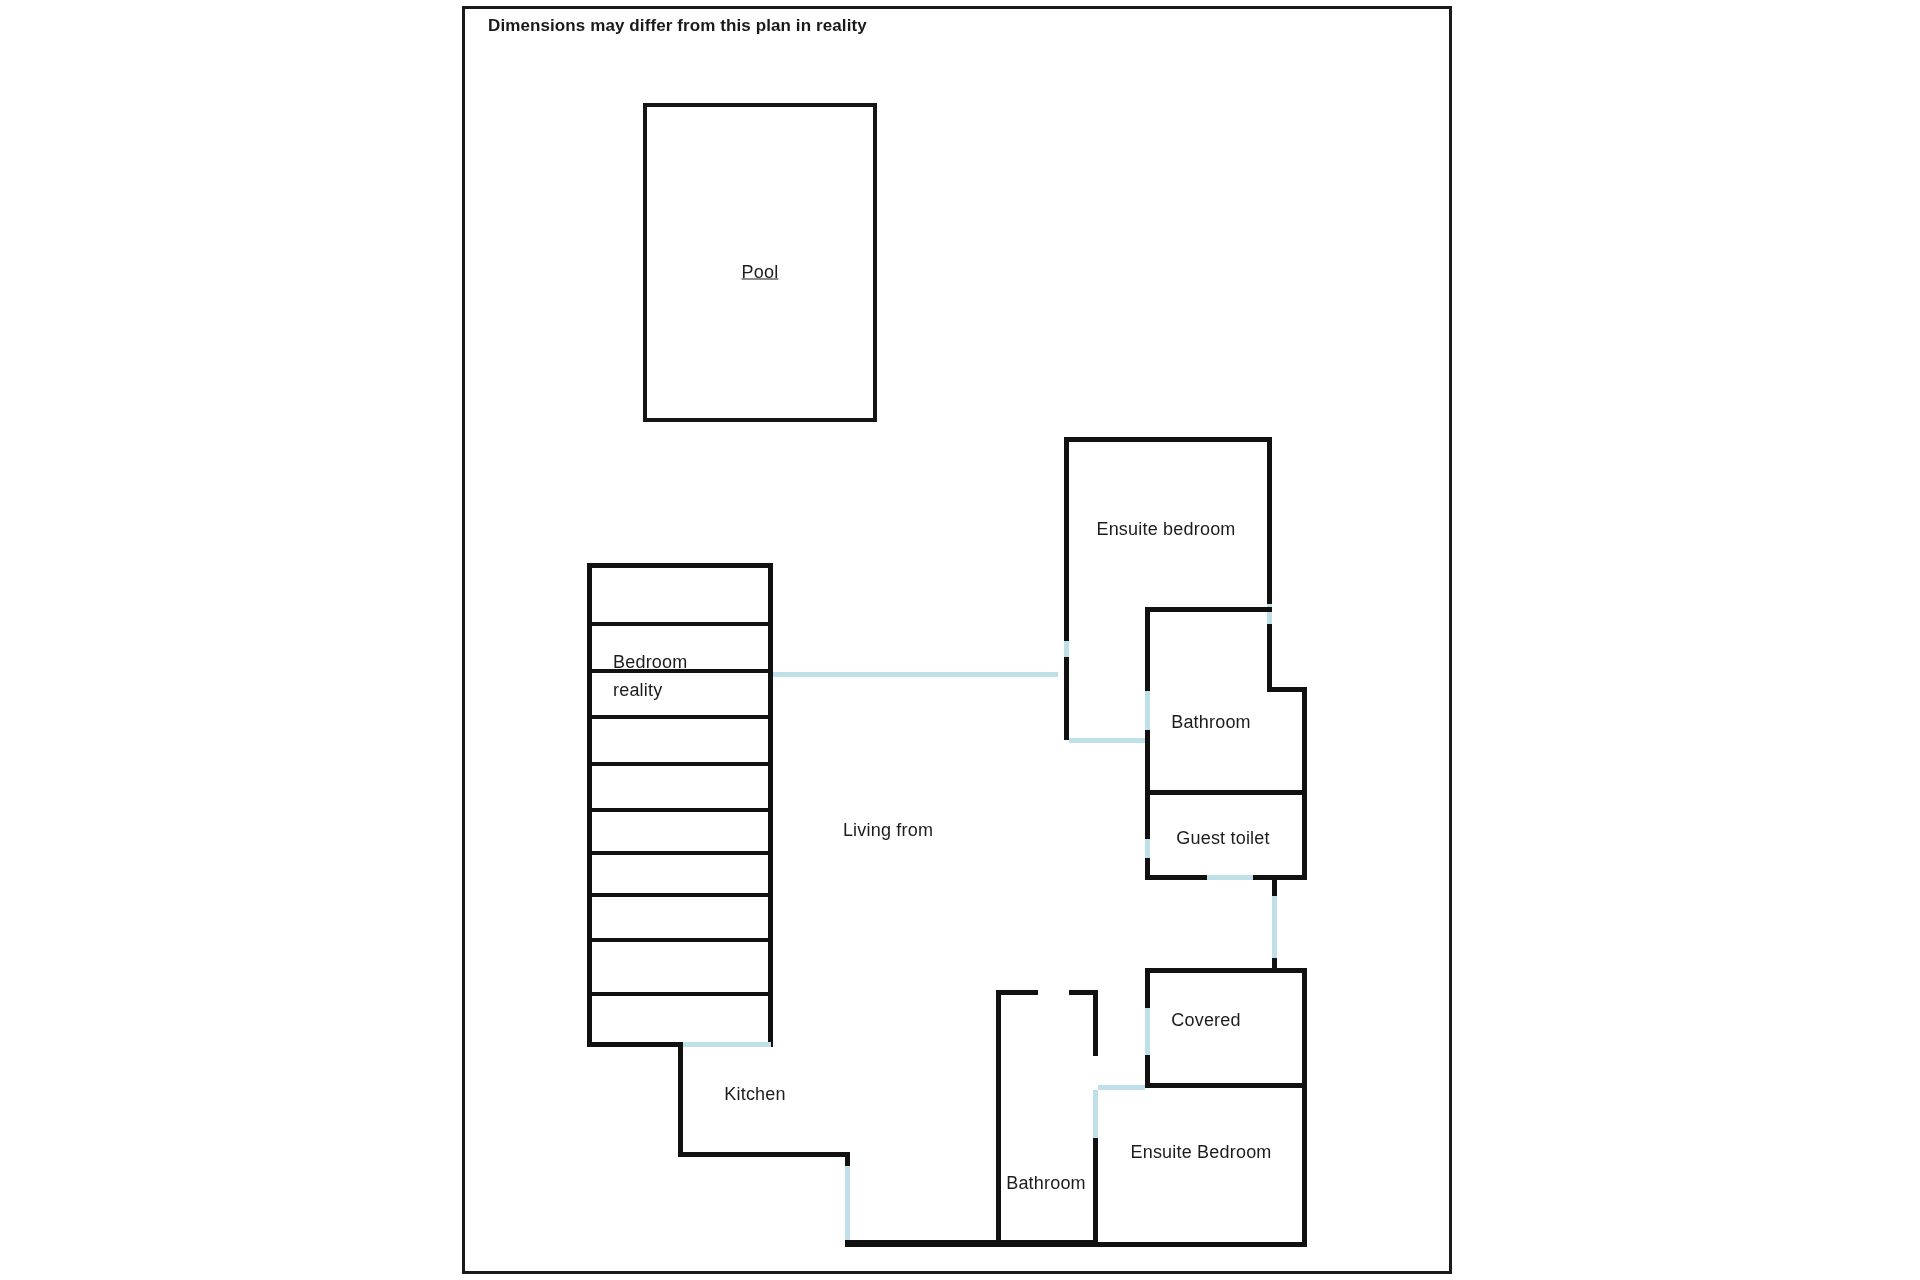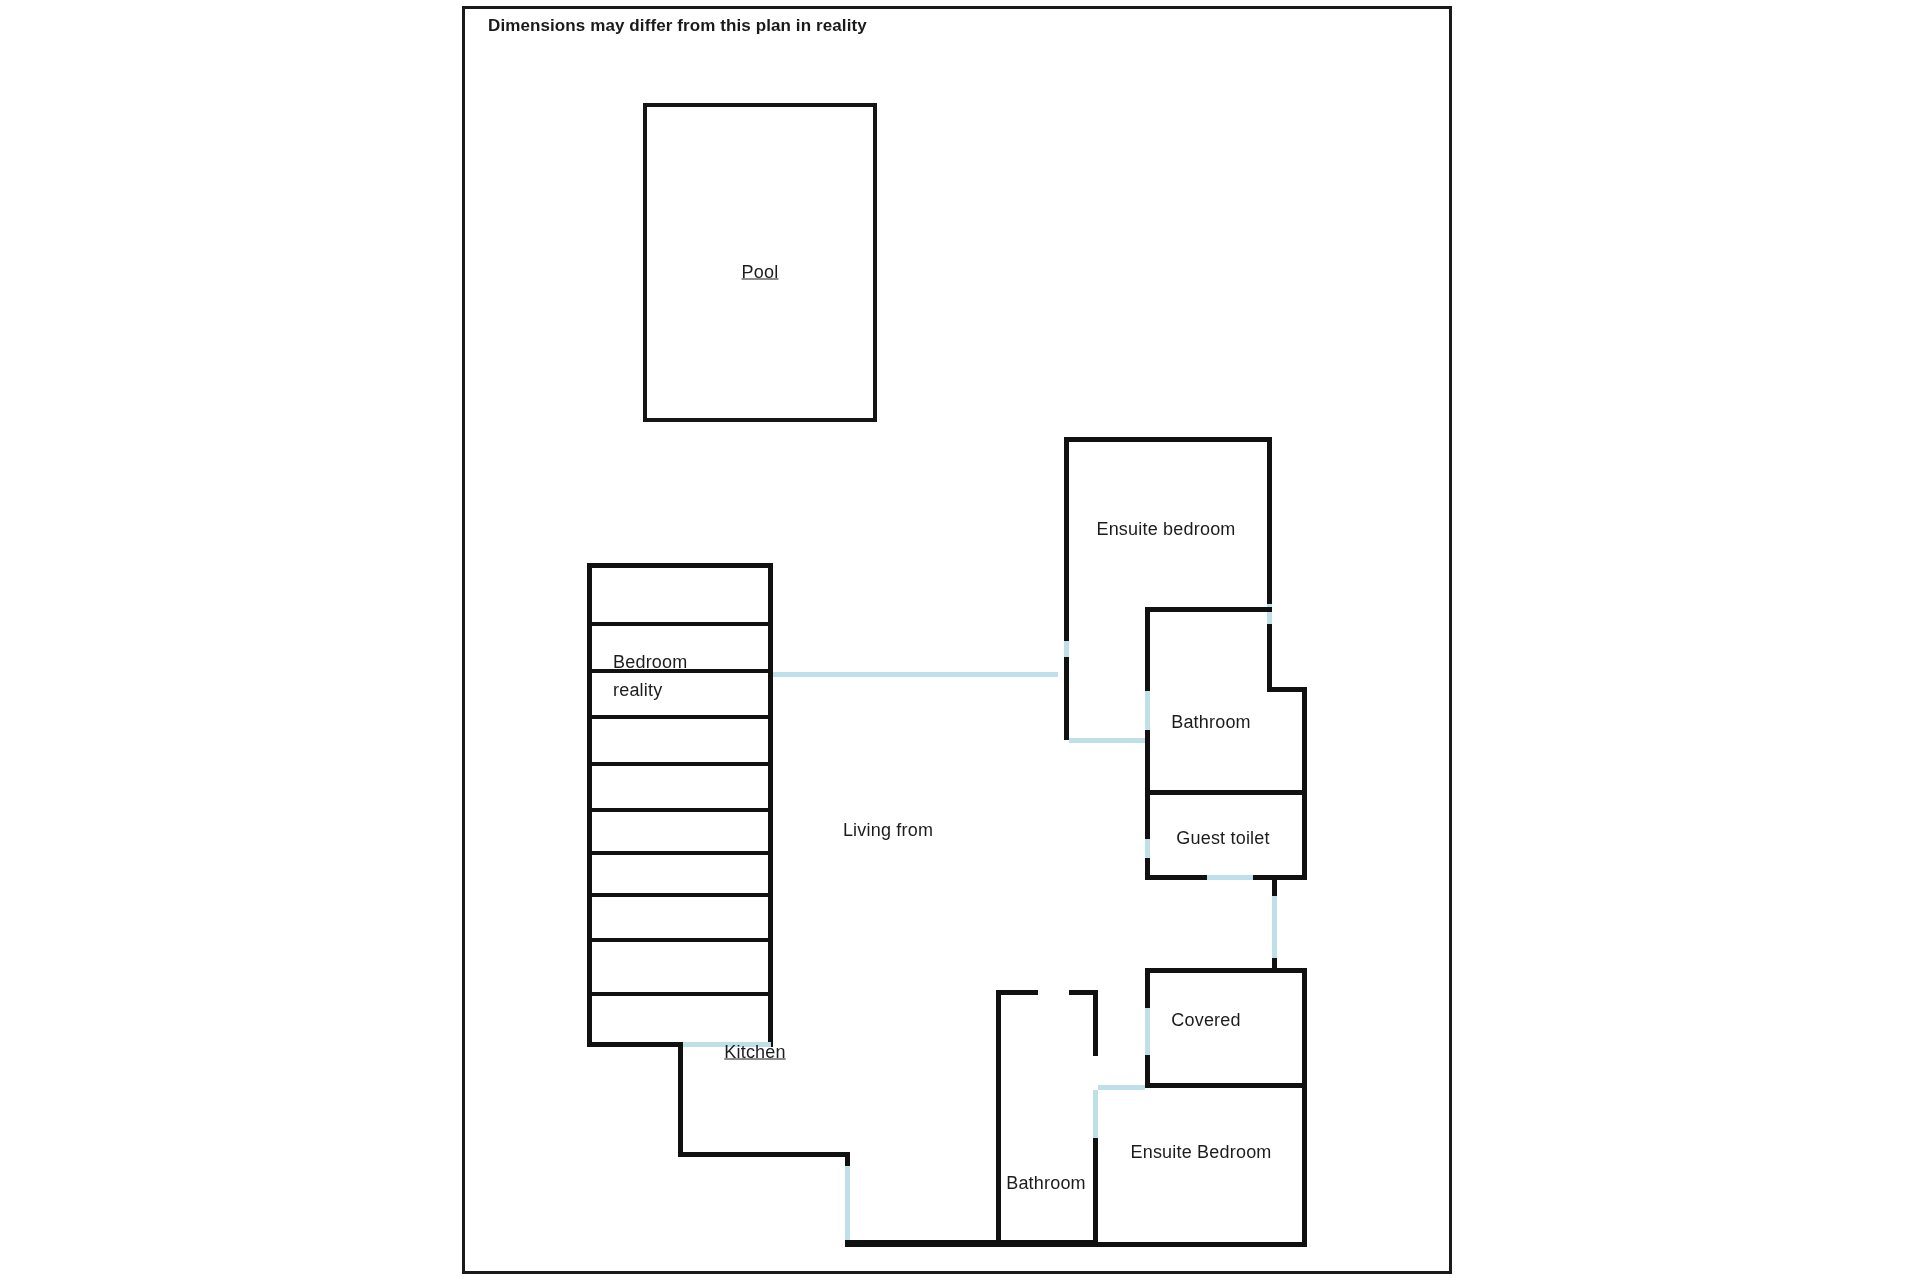--- a/index.html
+++ b/index.html
@@ -118,17 +118,17 @@
   <div class="wall" style="left:1069px;top:990px;width:29px;height:5px;"></div>
   <div class="wall" style="left:996px;top:990px;width:5px;height:252px;"></div>
   <div class="wall" style="left:1093px;top:990px;width:5px;height:66px;"></div>
   <div class="wall" style="left:996px;top:1242px;width:102px;height:5px;"></div>
   <div class="room-label" style="left:1046px;top:1183px;">Bathroom</div>
 
   <div class="wall" style="left:678px;top:1047px;width:5px;height:110px;"></div>
   <div class="wall" style="left:678px;top:1152px;width:172px;height:5px;"></div>
   <div class="wall" style="left:845px;top:1152px;width:5px;height:18px;"></div>
   <div class="door" style="left:845px;top:1166px;width:5px;height:78px;"></div>
-  <div class="room-label" style="left:755px;top:1052px;text-decoration:underline;">Kitchen</div>
+  <div class="room-label" style="left:755px;top:1094px;">Kitchen</div>
 
   <div class="wall" style="left:845px;top:1240px;width:251px;height:7px;"></div>
 
 </div>
 
 </body></html>

